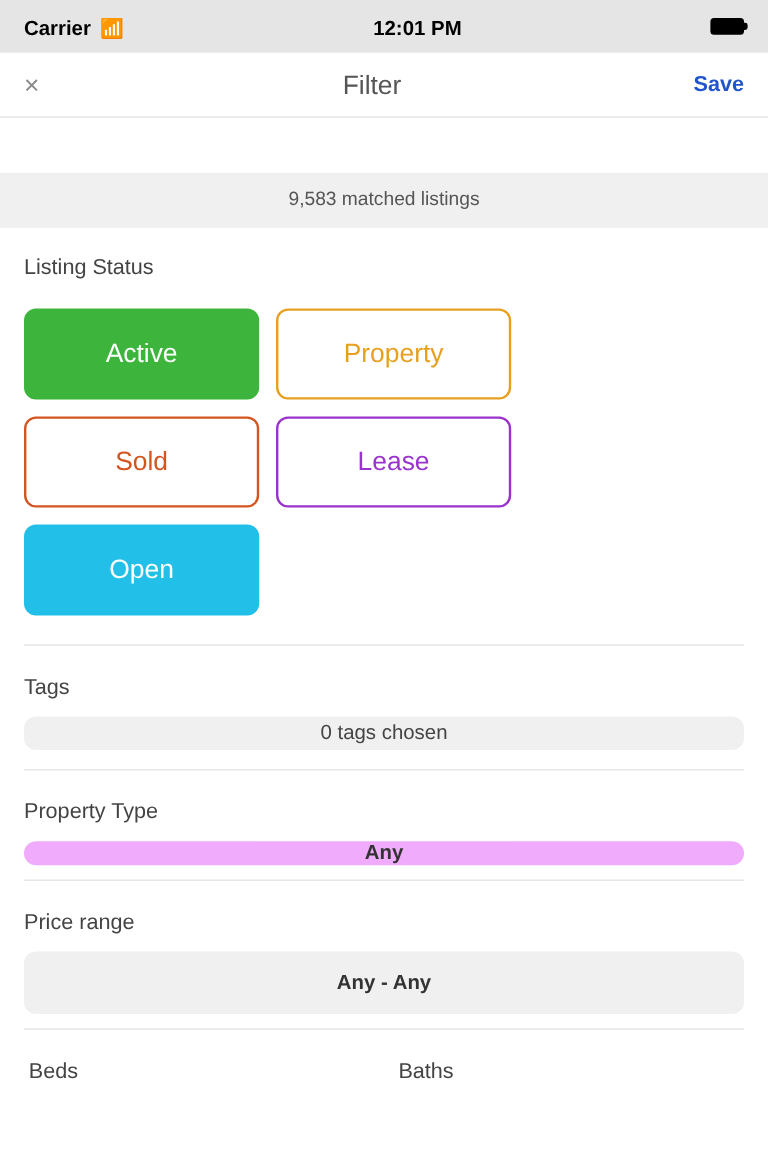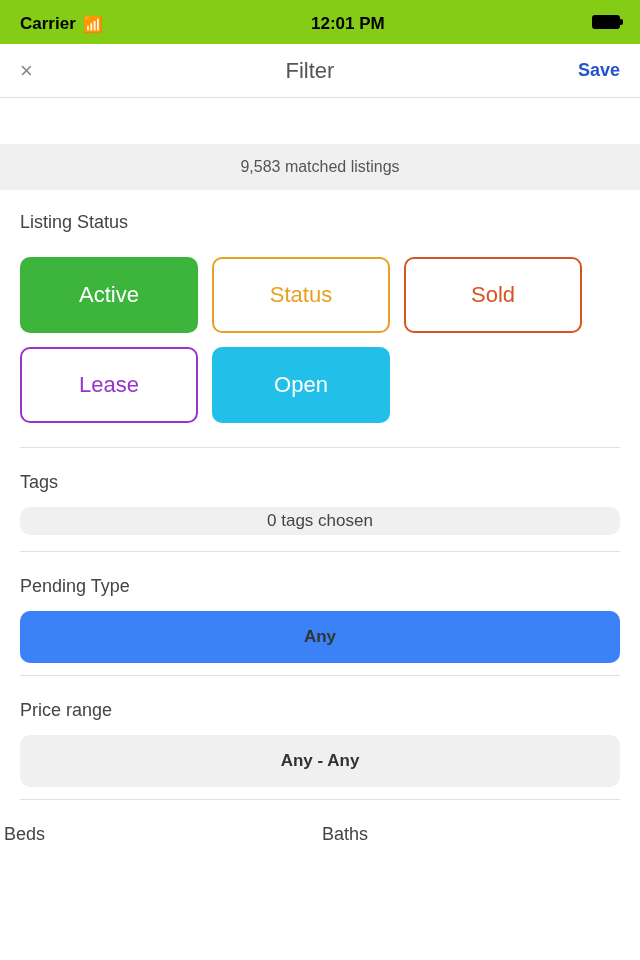--- a/index.html
+++ b/index.html
@@ -11,21 +11,21 @@
       min-height: 960px;
       overflow-x: hidden;
     }
 
     
     .status-bar {
       display: flex;
       justify-content: space-between;
       align-items: center;
       padding: 10px 20px 6px 20px;
-      background: #84cc16;
+      background: #e5e5e5;
       height: 44px;
     }
     .status-bar-left {
       font-size: 17px;
       font-weight: 600;
       color: #000;
       display: flex;
       align-items: center;
       gap: 8px;
     }
@@ -114,21 +114,21 @@
 
     
     .status-buttons {
       display: flex;
       flex-wrap: wrap;
       gap: 14px;
       padding: 0 20px 20px 20px;
     }
     .status-btn {
       height: 76px;
-      width: 178px;
+      width: 196px;
       border-radius: 10px;
       font-size: 22px;
       font-weight: 500;
       cursor: pointer;
       display: flex;
       align-items: center;
       justify-content: center;
       border: 2.5px solid transparent;
       background: transparent;
     }
@@ -191,24 +191,23 @@
     .prop-section {
       padding: 20px 20px 8px 20px;
     }
     .prop-label {
       font-size: 18px;
       color: #444;
       margin-bottom: 14px;
     }
     .prop-btn {
       width: 100%;
-      background: #3b82f6;
+      background: #f0abfc;
       border: none;
       border-radius: 10px;
-      padding: 16px;
       font-size: 17px;
       font-weight: 600;
       color: #333;
       text-align: center;
       cursor: pointer;
     }
 
     
     .price-section {
       padding: 20px 20px 8px 20px;
@@ -226,21 +225,21 @@
       padding: 16px;
       font-size: 17px;
       font-weight: 600;
       color: #333;
       text-align: center;
       cursor: pointer;
     }
 
     
     .beds-baths-section {
-      padding: 20px 20px 8px 4px;
+      padding: 20px 20px 8px 24px;
       display: flex;
       gap: 20px;
     }
     .beds-col, .baths-col {
       flex: 1;
     }
     .beds-label, .baths-label {
       font-size: 18px;
       color: #444;
       margin-bottom: 0;
@@ -269,21 +268,21 @@
 <div class="matched-banner">9,583 matched listings</div>
 
 <div class="section">
   <div class="section-label">Listing Status</div>
 </div>
 <div class="status-buttons">
   <button class="status-btn active-btn">
     <span>Active</span>
   </button>
   <button class="status-btn pending-btn">
-    <span>Status</span>
+    <span>Property</span>
   </button>
   <button class="status-btn sold-btn">
     <span>Sold</span>
   </button>
   <button class="status-btn lease-btn">
     <span>Lease</span>
   </button>
   <button class="status-btn open-btn">
     <span>Open</span>
   </button>
@@ -292,21 +291,21 @@
 <div class="divider"></div>
 
 <div class="tags-section">
   <div class="tags-label">Tags</div>
   <button class="tags-btn">0 tags chosen</button>
 </div>
 
 <div class="divider"></div>
 
 <div class="prop-section">
-  <div class="prop-label">Pending Type</div>
+  <div class="prop-label">Property Type</div>
   <button class="prop-btn">Any</button>
 </div>
 
 <div class="divider"></div>
 
 <div class="price-section">
   <div class="price-label">Price range</div>
   <button class="price-btn">Any - Any</button>
 </div>
 

